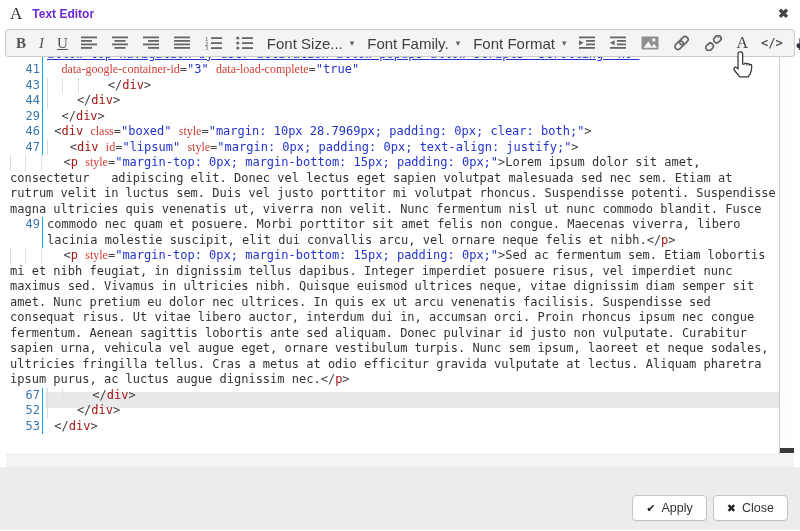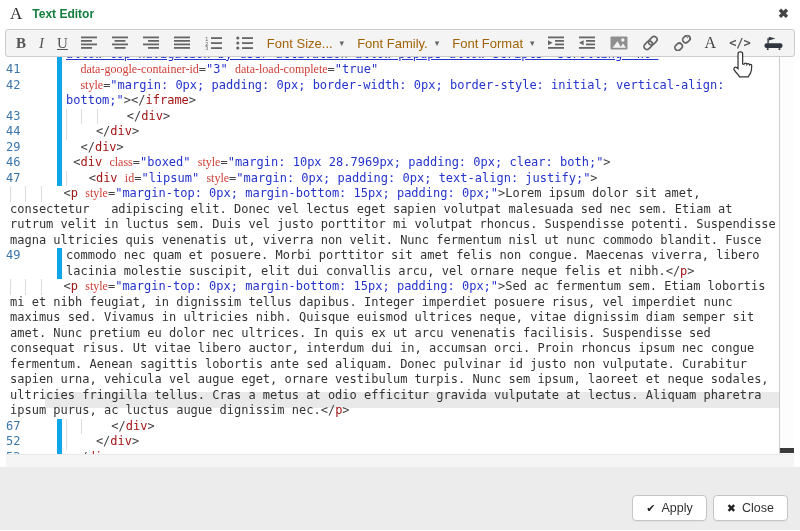--- a/index.html
+++ b/index.html
@@ -4,45 +4,45 @@
 <style>
   html,body{margin:0;padding:0;}
   body{
     width:800px;height:531px;overflow:hidden;background:#fff;
     font-family:"Liberation Sans",sans-serif;position:relative;
     -webkit-font-smoothing:antialiased;
   }
   
   .titlebar{height:28px;display:flex;align-items:center;padding-left:10px;position:relative;}
   .title-a{font-family:"Liberation Serif",serif;font-size:17px;color:#333;font-weight:500;}
-  .title-text{font-size:12px;font-weight:bold;color:#15803d;margin-left:10px;}
+  .title-text{font-size:12px;font-weight:bold;color:#6d28d9;margin-left:10px;}
   .title-close{position:absolute;right:11px;top:6px;font-size:13px;color:#444;cursor:pointer;font-weight:bold;}
   
   .toolbar{
     margin:1px 5px 0 5px;height:28px;background:#f4f4f4;border:1px solid #ccc;border-radius:3px;
     display:flex;align-items:center;gap:13px;padding:0 10px;box-sizing:border-box;
   }
   .tb-btn{display:flex;align-items:center;height:100%;cursor:pointer;flex:0 0 auto;}
   .glyph{color:#555;}
   .g-bold{font-family:"Liberation Serif",serif;font-weight:bold;font-size:15px;}
   .g-italic{font-family:"Liberation Serif",serif;font-style:italic;font-size:15px;}
   .g-underline{font-family:"Liberation Serif",serif;font-size:15px;text-decoration:underline;}
   .g-font-color{font-family:"Liberation Serif",serif;font-size:16px;color:#444;}
   .g-code-view{font-family:"DejaVu Sans Mono",monospace;font-size:12px;font-weight:bold;color:#555;}
-  .dd-label{font-size:13px;color:#a16207;}
+  .dd-label{font-size:15px;color:#404040;}
   .caret{font-size:9px;color:#666;margin-left:7px;}
   .tb-btn svg{display:block;}
   
   .editor{
     position:relative;height:410px;margin:0 6px;overflow:hidden;background:#fff;
     font-family:"DejaVu Sans Mono",monospace;font-size:12px;line-height:15.5px;color:var(--c-text,#333);
   }
   .rows{position:relative;z-index:1;padding-right:14px;}
   .line{display:flex;}
-  .num{flex:0 0 34px;text-align:left;padding-right:17px;color:var(--c-ln,#3b76ab);border-right:5px solid #0ea5e9;}
+  .num{flex:0 0 34px;text-align:right;padding-right:2px;color:var(--c-ln,#3b76ab);border-right:1px solid #0ea5e9;}
   .code{flex:1;padding-left:4px;white-space:pre-wrap;overflow-wrap:break-word;min-width:0;}
   .g{display:inline-block;width:2ch;height:15.5px;vertical-align:top;border-left:1px solid #ddd;}
   .tk-tag{color:var(--c-tag,#a31515);}
   .tk-attr{color:var(--c-attr,#cf3e36);font-family:Liberation Serif, serif;}
   .tk-str{color:var(--c-str,#2433cc);}
   .tk-p{color:var(--c-punct,#444);}
   .tk-x{color:var(--c-text,#333);}
   .tk-link{color:var(--c-link,#2433cc);text-decoration:underline;}
   .line.clip{height:5px;overflow:hidden;}
   .line.clip .code > span{display:block;margin-top:-10.5px;}
@@ -216,24 +216,20 @@
   <div class="rows" id="rows">
       <div class="line clip">
         <div class="num"></div>
         <div class="code"><span><span class="tk-link">allow-top-navigation-by-user-activation allow-popups allow-scripts" scrolling="no"</span></span></div>
       </div>
       <div class="line">
         <div class="num">41</div>
         <div class="code">  <span class="tk-attr">data-google-container-id</span><span class="tk-p">=</span><span class="tk-str">"3"</span><span class="tk-x"> </span><span class="tk-attr">data-load-complete</span><span class="tk-p">=</span><span class="tk-str">"true"</span></div>
       </div>
       <div class="line">
-        <div class="num">42</div>
-        <div class="code">  <span class="tk-attr">style</span><span class="tk-p">=</span><span class="tk-str">"margin: 0px; padding: 0px; border-width: 0px; border-style: initial; vertical-align: bottom;"</span><span class="tk-p">&gt;&lt;/</span><span class="tk-tag">iframe</span><span class="tk-p">&gt;</span></div>
-      </div>
-      <div class="line">
         <div class="num">43</div>
         <div class="code"><span class="g"></span><span class="g"></span><span class="g"></span>  <span class="tk-p">&lt;/</span><span class="tk-tag">div</span><span class="tk-p">&gt;</span></div>
       </div>
       <div class="line">
         <div class="num">44</div>
         <div class="code"><span class="g"></span>  <span class="tk-p">&lt;/</span><span class="tk-tag">div</span><span class="tk-p">&gt;</span></div>
       </div>
       <div class="line">
         <div class="num">29</div>
         <div class="code">  <span class="tk-p">&lt;/</span><span class="tk-tag">div</span><span class="tk-p">&gt;</span></div>

